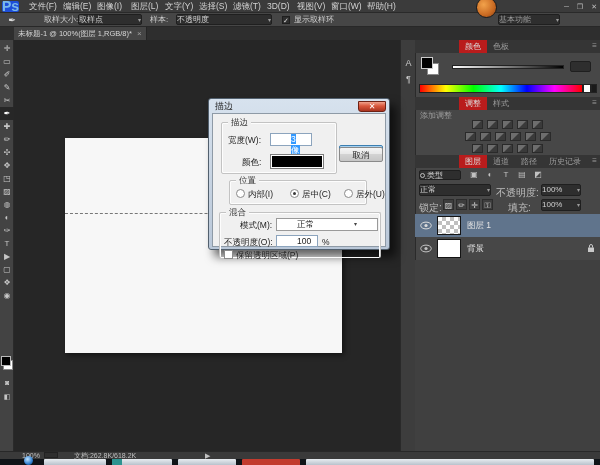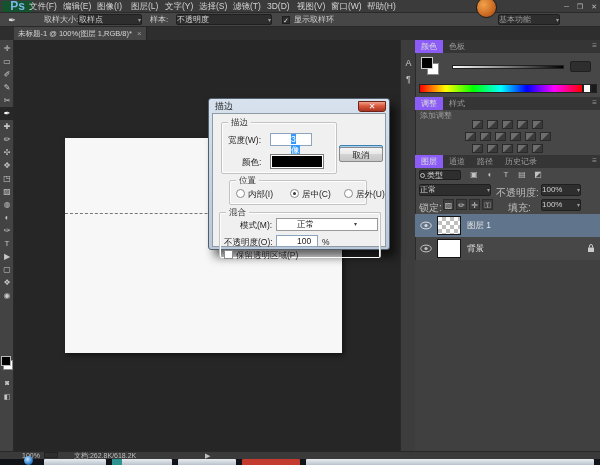--- a/index.html
+++ b/index.html
@@ -2,21 +2,21 @@
 <html><head>
 <meta charset="utf-8">
 <style>
   * { margin:0; padding:0; box-sizing:border-box; }
   html,body { width:600px; height:465px; overflow:hidden; }
   body { font-family:"Liberation Sans","DejaVu Sans",sans-serif; background:#262626; position:relative; font-size:9px; color:#ccc; }
   .abs { position:absolute; }
 
   
   #menubar { left:0; top:0; width:600px; height:13px; background:#3b3b3b; border-bottom:1px solid #2a2a2a; z-index:5; }
-  #ps-logo { left:2px; top:1px; width:31px; height:11px; background:#14532d; color:#7ab8e8; font-size:12px; font-weight:bold; text-align:center; line-height:11px; border-radius:2px; }
+  #ps-logo { left:2px; top:1px; width:17px; height:11px; background:#1d4ed8; color:#7ab8e8; font-size:14px; font-weight:bold; text-align:center; line-height:11px; border-radius:2px; }
   .menu-item { top:0; height:13px; line-height:13px; font-size:8.5px; color:#d2d2d2; padding:0 5px; white-space:nowrap; }
   #win-controls { right:3px; top:1px; height:11px; display:flex; gap:8px; color:#bdbdbd; font-size:7px; line-height:11px; }
   #avatar { left:476px; top:-3px; width:21px; height:21px; border-radius:50%; background:radial-gradient(circle at 35% 35%, #f2a24b, #c96a22 60%, #8a3f12); border:1px solid #1c1c1c; z-index:6; }
 
   #optionsbar { left:0; top:13px; width:600px; height:14px; background:#464646; border-bottom:1px solid #282828; z-index:5; }
   .opt-label { top:0; height:14px; line-height:14px; font-size:8px; color:#cfcfcf; white-space:nowrap; }
   .well { background:#2e2e2e; border:1px solid #1f1f1f; border-radius:2px; color:#cfcfcf; font-size:8px; line-height:10px; padding:0 0; height:11px; top:1px; white-space:nowrap; overflow:hidden; }
   .well .arr, .dd .arr { float:right; color:#9a9a9a; font-size:6px; line-height:10px; }
   .cb { width:8px; height:8px; background:#2e2e2e; border:1px solid #1f1f1f; top:3px; color:#ddd; font-size:7px; line-height:7px; text-align:center; }
   #tool-icon-opts { left:5px; top:1px; width:14px; height:12px; color:#ddd; font-size:9px; line-height:12px; text-align:center; }
@@ -39,21 +39,21 @@
   #doc { left:51px; top:98px; width:277px; height:215px; background:#f7f7f7; box-shadow:2px 2px 5px rgba(0,0,0,.5); }
   #marquee { left:0; top:75px; width:277px; height:0; border-top:1px dashed #777; }
 
   
   #dockstrip { left:400px; top:40px; width:15px; height:412px; background:#3d3d3d; border-left:1px solid #2a2a2a; }
   .dock-ic { left:0; width:15px; height:14px; text-align:center; color:#c9c9c9; font-size:9px; line-height:14px; }
   #panels { left:415px; top:40px; width:185px; height:412px; background:#474747; border-left:1px solid #2a2a2a; }
 
   .tabrow { left:415px; width:185px; height:13px; background:#353535; }
   .ptab { top:0; height:13px; line-height:13px; font-size:8px; padding:0 6px; color:#9b9b9b; float:left; }
-  .ptab.active { background:#8b5cf6; color:#dcdcdc; }
+  .ptab.active { background:#b91c1c; color:#dcdcdc;margin-left:44px; }
   .pmenu { right:3px; top:1px; color:#9a9a9a; font-size:8px; }
 
   
   #fgsw { left:421px; top:57px; width:12px; height:12px; background:#000; border:1px solid #ccc; z-index:2; }
   #bgsw { left:427px; top:63px; width:12px; height:12px; background:#fff; border:1px solid #888; z-index:1; }
   #kslider { left:452px; top:65px; width:112px; height:4px; background:linear-gradient(90deg,#fff,#000); border:1px solid #222; }
   #kval { left:570px; top:61px; width:21px; height:11px; }
   #spectrum { left:419px; top:84px; width:164px; height:9px; border:1px solid #222;
     background:linear-gradient(90deg,#f00,#ff0 16%,#0f0 33%,#0ff 50%,#00f 66%,#f0f 83%,#f00); }
   #spec-w { left:583px; top:84px; width:8px; height:9px; background:#fff; border:1px solid #222; }

